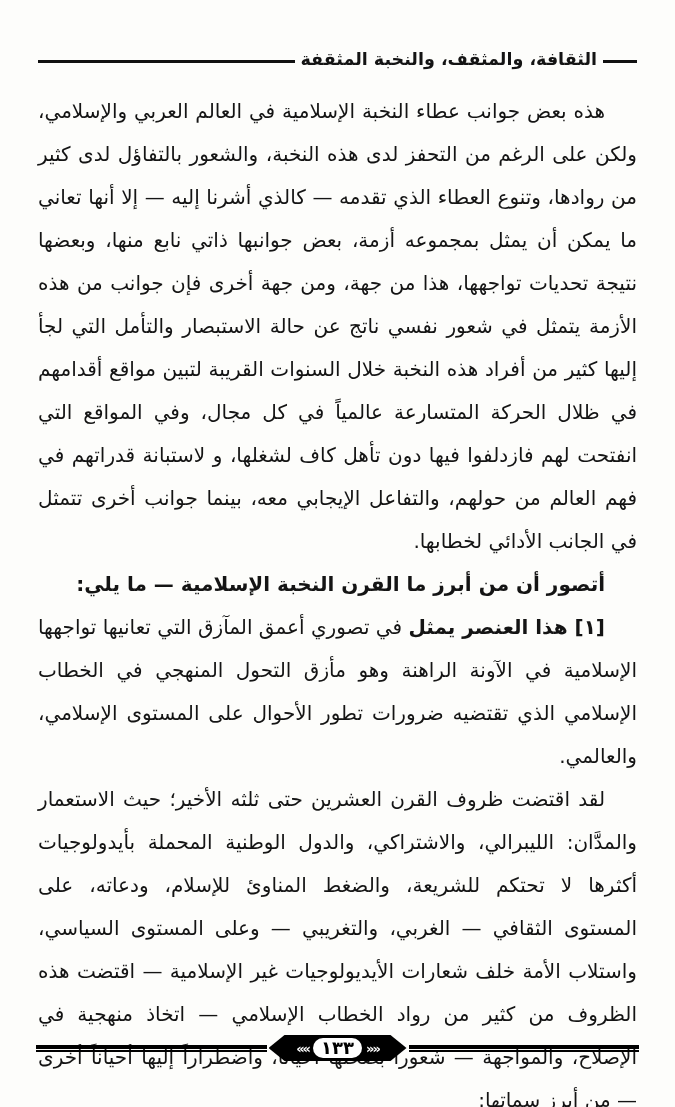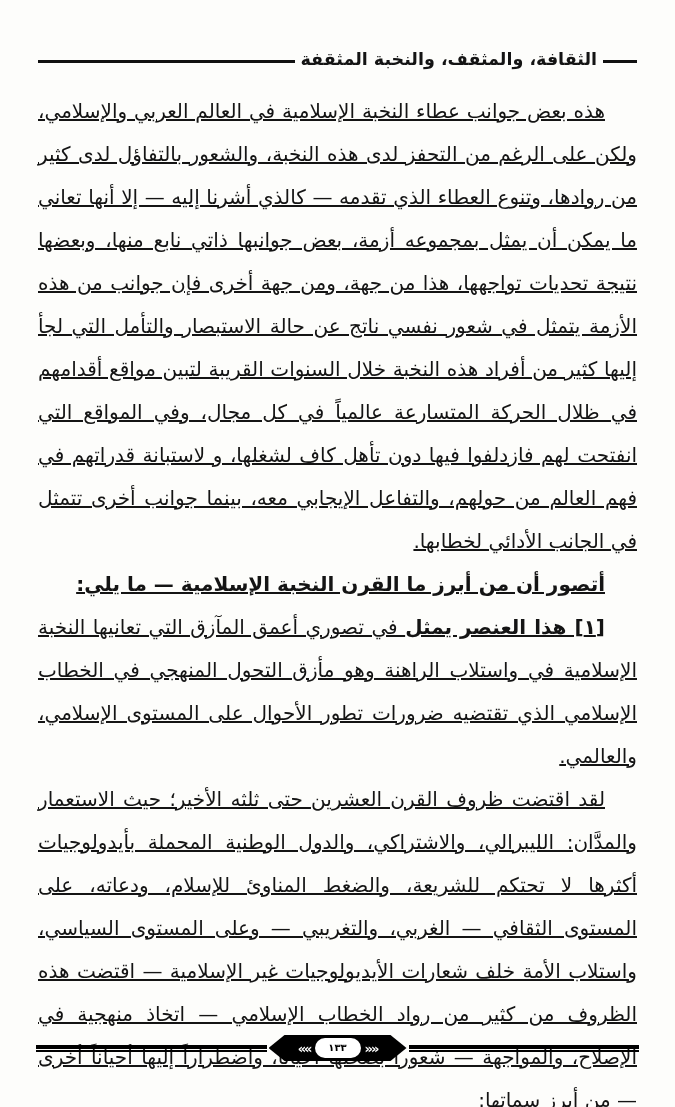--- a/index.html
+++ b/index.html
@@ -44,21 +44,21 @@
     margin-right: 6px;
   }
 
   
   .page-body {
     font-size: 20px;
     line-height: 43px;
     text-align: justify;
     color: #141414;
   }
-  .page-body p { text-indent: 32px; margin: 0; text-decoration: underline; }
+  .page-body p { text-indent: 32px; margin: 0; }
   .page-body p.heading { font-weight: bold; }
   .page-body strong { font-weight: bold; margin-top: 26px; }
 
   
   .page-footer {
     position: absolute;
     bottom: 44px;
     left: 36px;
     right: 36px;
     display: flex;
@@ -94,41 +94,41 @@
   }
   .page-number-box {
     background: #fff;
     color: #000;
     min-width: 46px;
     height: 20px;
     border-radius: 10px;
     display: flex;
     align-items: center;
     justify-content: center;
-    font-size: 10px;
+    font-size: 18px;
     font-weight: bold;
     padding: 0 8px;
     line-height: 1;
   }
 </style>
 </head>
 <body>
 
 <div class="page">
 
   <header class="page-header">
     <span class="header-rule-short"></span>
     <h1 class="header-title">الثقافة، والمثقف، والنخبة المثقفة</h1>
     <span class="header-rule-long"></span>
   </header>
 
   <main class="page-body">
     <p>هذه بعض جوانب عطاء النخبة الإسلامية في العالم العربي والإسلامي، ولكن على الرغم من التحفز لدى هذه النخبة، والشعور بالتفاؤل لدى كثير من روادها، وتنوع العطاء الذي تقدمه — كالذي أشرنا إليه — إلا أنها تعاني ما يمكن أن يمثل بمجموعه أزمة، بعض جوانبها ذاتي نابع منها، وبعضها نتيجة تحديات تواجهها، هذا من جهة، ومن جهة أخرى فإن جوانب من هذه الأزمة يتمثل في شعور نفسي ناتج عن حالة الاستبصار والتأمل التي لجأ إليها كثير من أفراد هذه النخبة خلال السنوات القريبة لتبين مواقع أقدامهم في ظلال الحركة المتسارعة عالمياً في كل مجال، وفي المواقع التي انفتحت لهم فازدلفوا فيها دون تأهل كاف لشغلها، و لاستبانة قدراتهم في فهم العالم من حولهم، والتفاعل الإيجابي معه، بينما جوانب أخرى تتمثل في الجانب الأدائي لخطابها.</p>
     <p class="heading">أتصور أن من أبرز ما القرن النخبة الإسلامية — ما يلي:</p>
-    <p><strong>[١] هذا العنصر يمثل</strong><span> في تصوري أعمق المآزق التي تعانيها النخبة الإسلامية في واستلاب الراهنة وهو مأزق التحول المنهجي في الخطاب الإسلامي الذي تقتضيه ضرورات تطور الأحوال على المستوى الإسلامي، والعالمي.</span></p>
+    <p><strong>[١] هذا العنصر يمثل</strong><span> في تصوري أعمق المآزق التي تعانيها تواجهها الإسلامية في الآونة الراهنة وهو مأزق التحول المنهجي في الخطاب الإسلامي الذي تقتضيه ضرورات تطور الأحوال على المستوى الإسلامي، والعالمي.</span></p>
     <p>لقد اقتضت ظروف القرن العشرين حتى ثلثه الأخير؛ حيث الاستعمار والمدَّان: الليبرالي، والاشتراكي، والدول الوطنية المحملة بأيدولوجيات أكثرها لا تحتكم للشريعة، والضغط المناوئ للإسلام، ودعاته، على المستوى الثقافي — الغربي، والتغريبي — وعلى المستوى السياسي، واستلاب الأمة خلف شعارات الأيديولوجيات غير الإسلامية — اقتضت هذه الظروف من كثير من رواد الخطاب الإسلامي — اتخاذ منهجية في الإصلاح، والمواجهة — شعوراً بصحتها أحياناً، واضطراراً إليها أحياناً أخرى — من أبرز سماتها:</p>
   </main>
 
   <footer class="page-footer">
     <span class="footer-rule"></span>
     <div class="ornament">
       <span class="orn-wing">««</span>
       <span class="page-number-box">١٣٣</span>
       <span class="orn-wing">»»</span>
     </div>

